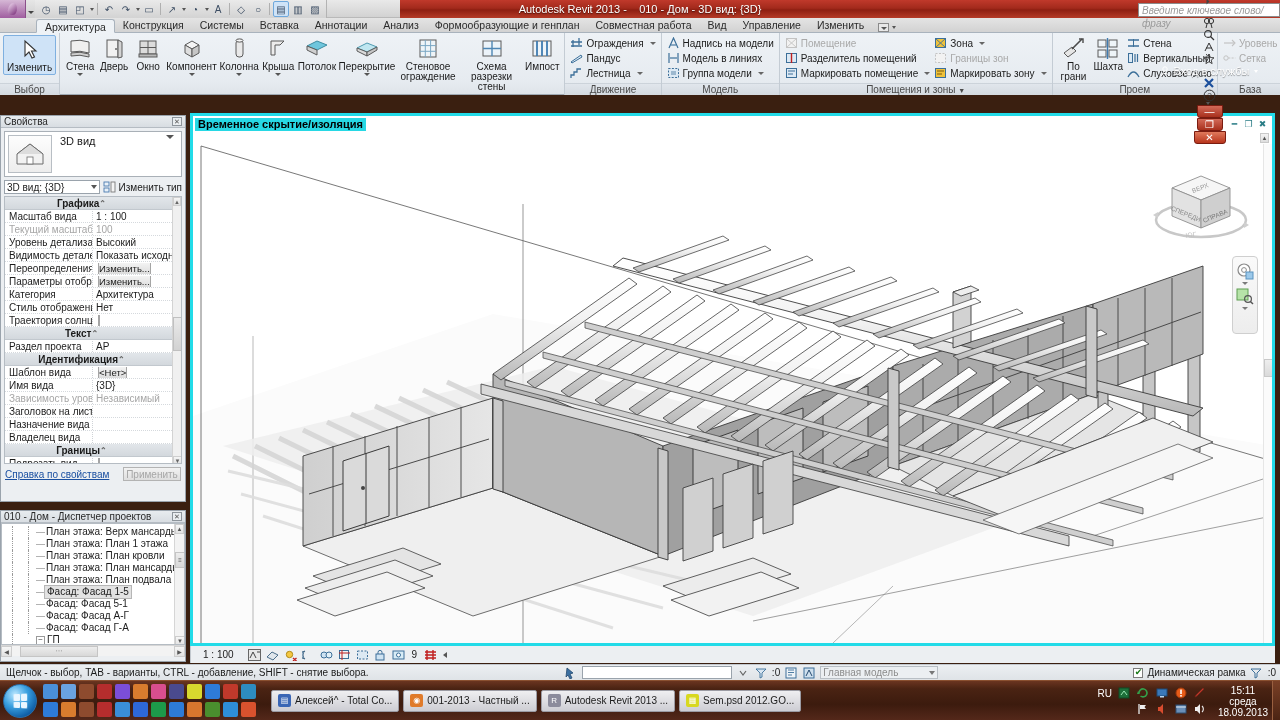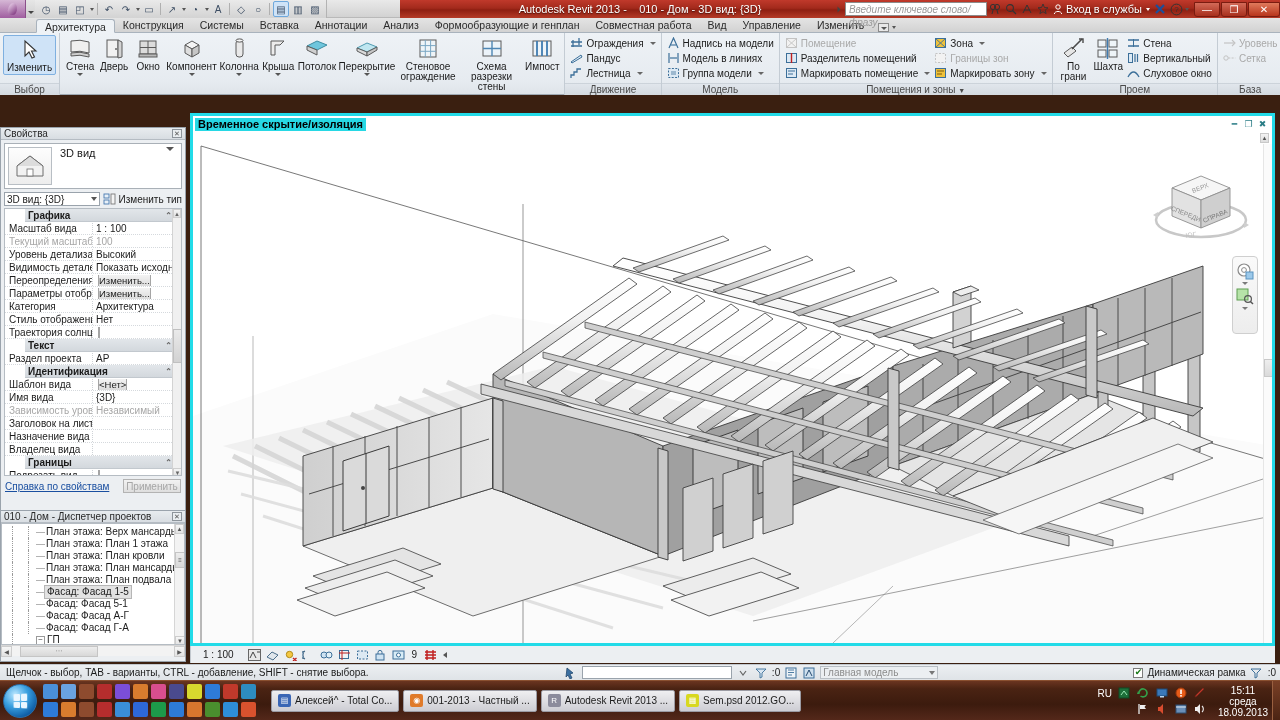--- a/index.html
+++ b/index.html
@@ -42,21 +42,21 @@
   .qi{width:16px;height:16px;display:flex;align-items:center;justify-content:center;position:relative;color:#3c4d63;font-size:10px;}
   .qi.sel{background:#cfe3f7;border:1px solid #6fa8dc;border-radius:2px;}
   .minicaret{width:0;height:0;border-left:2.5px solid transparent;border-right:2.5px solid transparent;border-top:3px solid #555;margin-left:1px;}
   .sep-v{width:1px;height:12px;background:#b0b0b0;margin:0 2px;}
 
   .title-text{
     position:absolute; left:0; right:0; top:0; height:18px; line-height:18px;
     text-align:center; color:#ffffff; font-size:11px; text-shadow:0 1px 1px rgba(0,0,0,.5);
     z-index:2; pointer-events:none;
   }
-  .title-right{position:absolute;right:0;top:0;height:18px;display:flex;align-items:center;z-index:5;}
+  .title-right{position:absolute;right:0;top:0;height:18px;display:flex;align-items:center;z-index:5;flex-direction:column;}
   .searchbox{
     width:142px;height:14px;background:#fff;border:1px solid #8c8c8c;
     font-size:10px;font-style:italic;color:#9a9a9a;padding:0 3px;line-height:13px;
   }
   .ticon{width:16px;height:16px;display:flex;align-items:center;justify-content:center;color:#3a3a3a;font-size:11px;}
   .signin{color:#fff;font-size:11px;padding:0 2px;display:flex;align-items:center;gap:3px;text-shadow:0 1px 1px rgba(0,0,0,.4);}
   .wbtn{width:26px;height:15px;margin-left:1px;display:flex;align-items:center;justify-content:center;
     border:1px solid #7a1c10;border-radius:0 0 3px 3px;color:#fff;font-size:10px;
     background:linear-gradient(to bottom,#d36a58,#a8301d);}
   .wbtn.close{background:linear-gradient(to bottom,#e07a5c,#b8351c);width:32px;}
@@ -101,21 +101,21 @@
   .bigbtn .dcar{width:0;height:0;border-left:3px solid transparent;border-right:3px solid transparent;border-top:3px solid #555;margin-top:1px;}
   .smallcol{display:flex;flex-direction:column;justify-content:flex-start;gap:1px;padding-top:1px;}
   .smallbtn{display:flex;align-items:center;gap:3px;font-size:10px;color:#1b1b1b;height:14px;padding:0 2px;white-space:nowrap;}
   .smallbtn.dim{color:#a9a9a9;}
   .smallbtn .si{width:13px;height:13px;display:flex;align-items:center;justify-content:center;}
   .pdrop{width:0;height:0;border-left:3px solid transparent;border-right:3px solid transparent;border-top:3px solid #666;margin-left:3px;display:inline-block;}
   .ic svg, .si svg{display:block;}
 
   
   .props{
-    position:absolute;left:0;top:127px;width:186px;height:387px;
+    position:absolute;left:0;top:115px;width:186px;height:387px;
     background:#eceff2;border:1px solid #9aa3ac;
   }
   .pal-head{
     height:12px;background:linear-gradient(to bottom,#e8ecef,#d8dde2);
     border-bottom:1px solid #b5bcc3;display:flex;align-items:center;
     padding:0 3px;font-size:10px;color:#2a2a2a;justify-content:space-between;
   }
   .pal-x{width:10px;height:9px;border:1px solid #8d949b;font-size:7px;display:flex;align-items:center;justify-content:center;color:#555;background:#e9edf0;}
   .typesel{
     margin:3px; height:46px;background:#fff;border:1px solid #a9b0b7;display:flex;padding:3px;
@@ -127,21 +127,21 @@
   .combo{
     flex:1;height:14px;background:#fff;border:1px solid #9aa3ac;font-size:10px;color:#1b1b1b;
     display:flex;align-items:center;justify-content:space-between;padding:0 2px;
   }
   .combo .c2{width:0;height:0;border-left:3px solid transparent;border-right:3px solid transparent;border-top:4px solid #555;}
   .edittype{display:flex;align-items:center;gap:3px;font-size:10px;color:#1b1b1b;white-space:nowrap;}
   .ptable{margin:0 3px;border:1px solid #b5bcc3;background:#fff;height:268px;overflow:hidden;position:relative;}
   .grp{
     height:13px;line-height:13px;background:linear-gradient(to bottom,#e2e6ea,#d3d8dd);
     border-bottom:1px solid #c2c8ce;font-size:10px;color:#1b1b1b;padding-left:3px;
-    display:flex;justify-content:space-between;align-items:center;padding-right:0;font-weight:bold;margin-left:20px;
+    display:flex;justify-content:center;align-items:center;padding-right:17px;font-weight:bold;
   }
   .grp .chev{font-size:8px;color:#666;}
   .prow{height:13px;display:flex;border-bottom:1px dotted #d5d9dd;font-size:10px;align-items:center;}
   .prow .k{width:88px;padding-left:4px;color:#1b1b1b;white-space:nowrap;overflow:hidden;border-right:1px dotted #cfd3d7;}
   .prow .v{flex:1;padding-left:3px;color:#1b1b1b;white-space:nowrap;overflow:hidden;}
   .prow.dim .k,.prow.dim .v{color:#a6a6a6;}
   .btnval{margin:0 2px;width:100%;height:11px;background:linear-gradient(to bottom,#f3f3f3,#dcdcdc);
     border:1px solid #a5a5a5;font-size:9.5px;text-align:center;line-height:10px;color:#1b1b1b;}
   .chk{width:9px;height:9px;border:1px solid #a5a5a5;background:#f0f0f0;margin-left:2px;}
   .pal-foot{display:flex;justify-content:space-between;align-items:center;padding:3px 4px 0 4px;}

